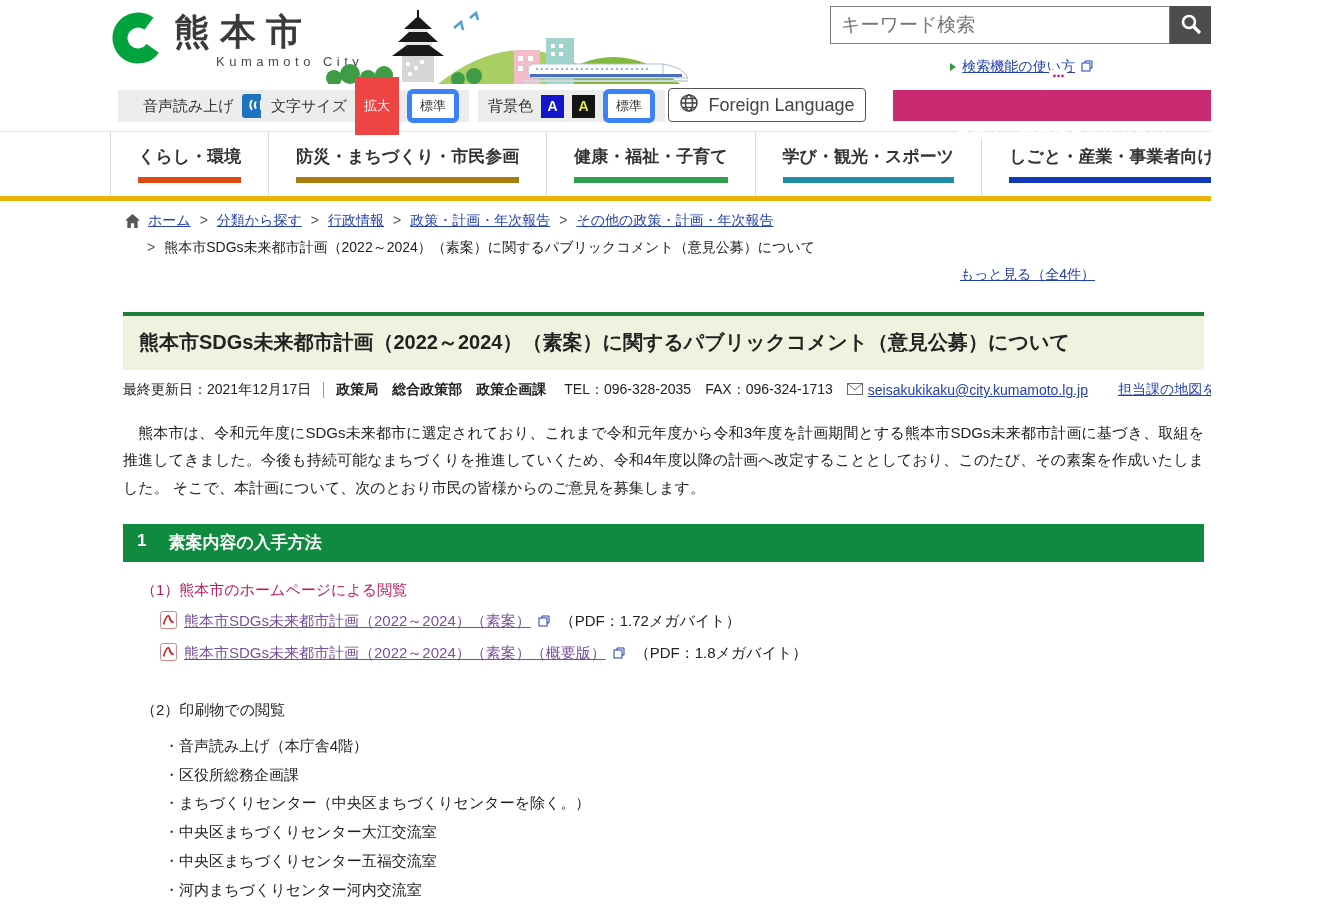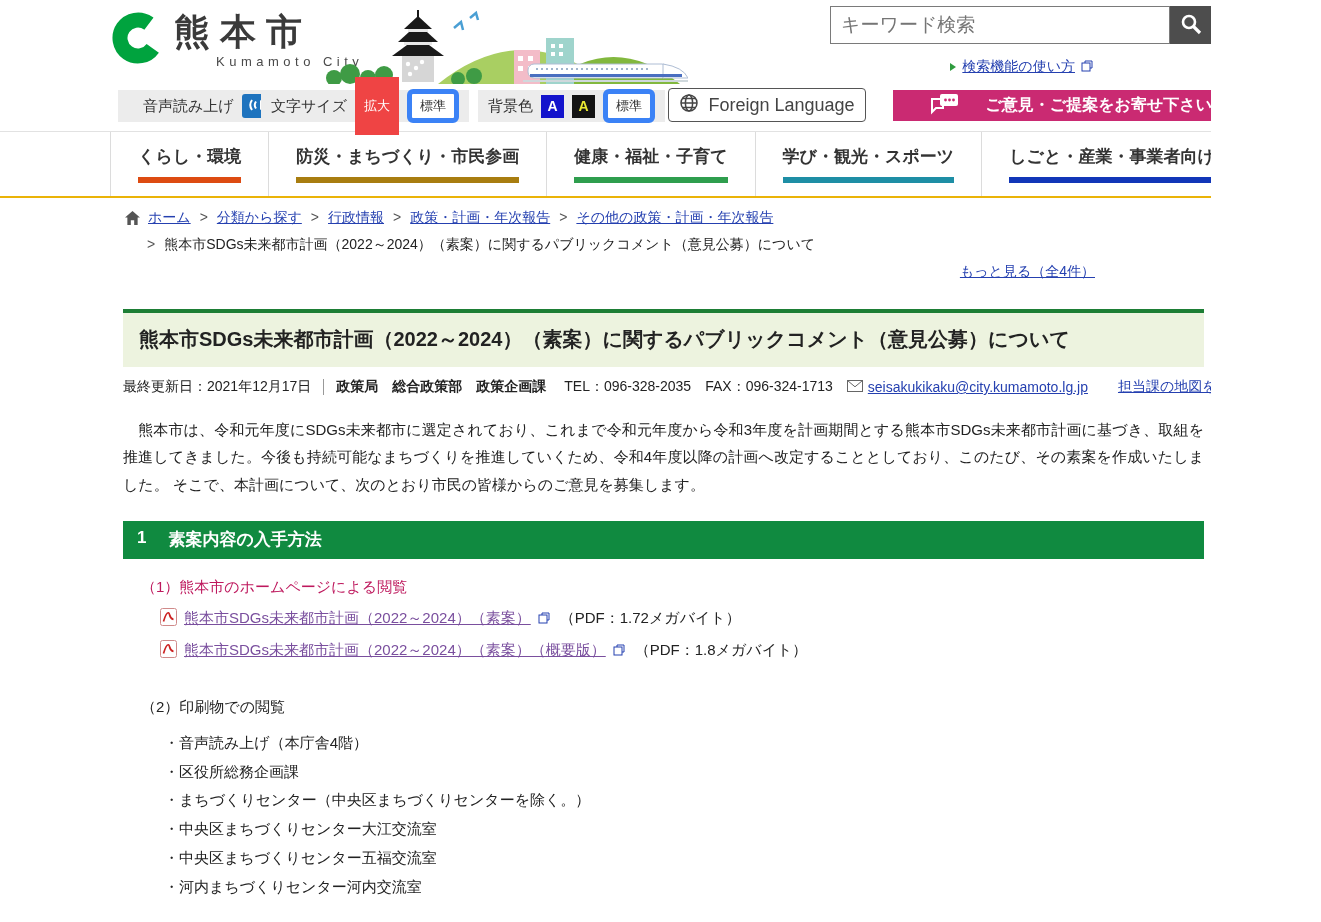--- a/index.html
+++ b/index.html
@@ -21,26 +21,26 @@
   a.blue-link { color: #2540b0; text-decoration: underline; cursor: pointer; }
 
   .tgroup { position: absolute; top: 90px; background: #ececec; height: 32px; display: flex; align-items: center; padding: 0 10px; gap: 8px; font-size: 15px; color: #333; }
   .g1 { left: 118px; padding-left: 25px; } .g2 { left: 261px; } .g3 { left: 478px; }
   .btn-speech { width: 34px; height: 24px; background: #1e73be; border: none; border-radius: 3px; display: flex; align-items: center; justify-content: center; cursor: pointer; }
   .btn-dark { background: #ef4444; color: #fff; font-size: 13px; padding: 20px 9px; border: none; cursor: pointer; font-family: inherit; }
   .btn-light { background: #fff; color: #333; font-size: 13px; padding: 3px 8px; border: 5px solid #3b82f6; border-radius: 6px; cursor: pointer; font-family: inherit; }
   .btn-a-blue { background: #1414cc; color: #fff; width: 23px; height: 23px; font-weight: bold; font-size: 14px; border: none; cursor: pointer; font-family: inherit; }
   .btn-a-black { background: #141414; color: #e8e832; width: 23px; height: 23px; font-weight: bold; font-size: 14px; border: none; cursor: pointer; font-family: inherit; }
   .btn-foreign { position: absolute; left: 668px; top: 88px; width: 198px; height: 34px; border: 1px solid #555; border-radius: 4px; background: #fff; display: flex; align-items: center; justify-content: center; gap: 9px; font-size: 18px; color: #444; cursor: pointer; font-family: inherit; }
-  .btn-feedback { position: absolute; left: 893px; top: 90px; width: 319px; height: 31px; background: #ca2a72; color: #fff; display: flex; align-items: center; justify-content: flex-end; gap: 26px; font-size: 16px; font-weight: bold; border: none; cursor: pointer; font-family: inherit; }
+  .btn-feedback { position: absolute; left: 893px; top: 90px; width: 319px; height: 31px; background: #ca2a72; color: #fff; display: flex; align-items: center; justify-content: center; gap: 26px; font-size: 16px; font-weight: bold; border: none; cursor: pointer; font-family: inherit; flex-direction: column; }
   .header-divider { border-top: 1px solid #e2e2e2; }
 
   
   .main-nav { display: inline-flex; margin-left: 110px; height: 64px; }
-  .main-nav-wrap { border-bottom: 2px solid #eab308; }
+  .main-nav-wrap { border-bottom: 5px solid #eab308; }
   .nav-item { display: flex; align-items: center; justify-content: center; padding: 0 27px; border-left: 1px solid #dcdcdc; cursor: pointer; }
   .nav-item:last-child { border-right: 1px solid #dcdcdc; }
   .nav-inner { display: inline-block; text-align: center; }
   .nav-label { font-size: 17px; font-weight: bold; color: #333; white-space: nowrap; }
   .nav-bar { height: 6px; margin-top: 9px; width: 100%; }
 
   
   .breadcrumb-area { padding: 9px 116px 0 125px; font-size: 14px; color: #333; }
   .bc-line1 { display: flex; align-items: center; flex-wrap: wrap; gap: 0; line-height: 1.5; }
   .bc-sep { margin: 0 9px; color: #555; }

